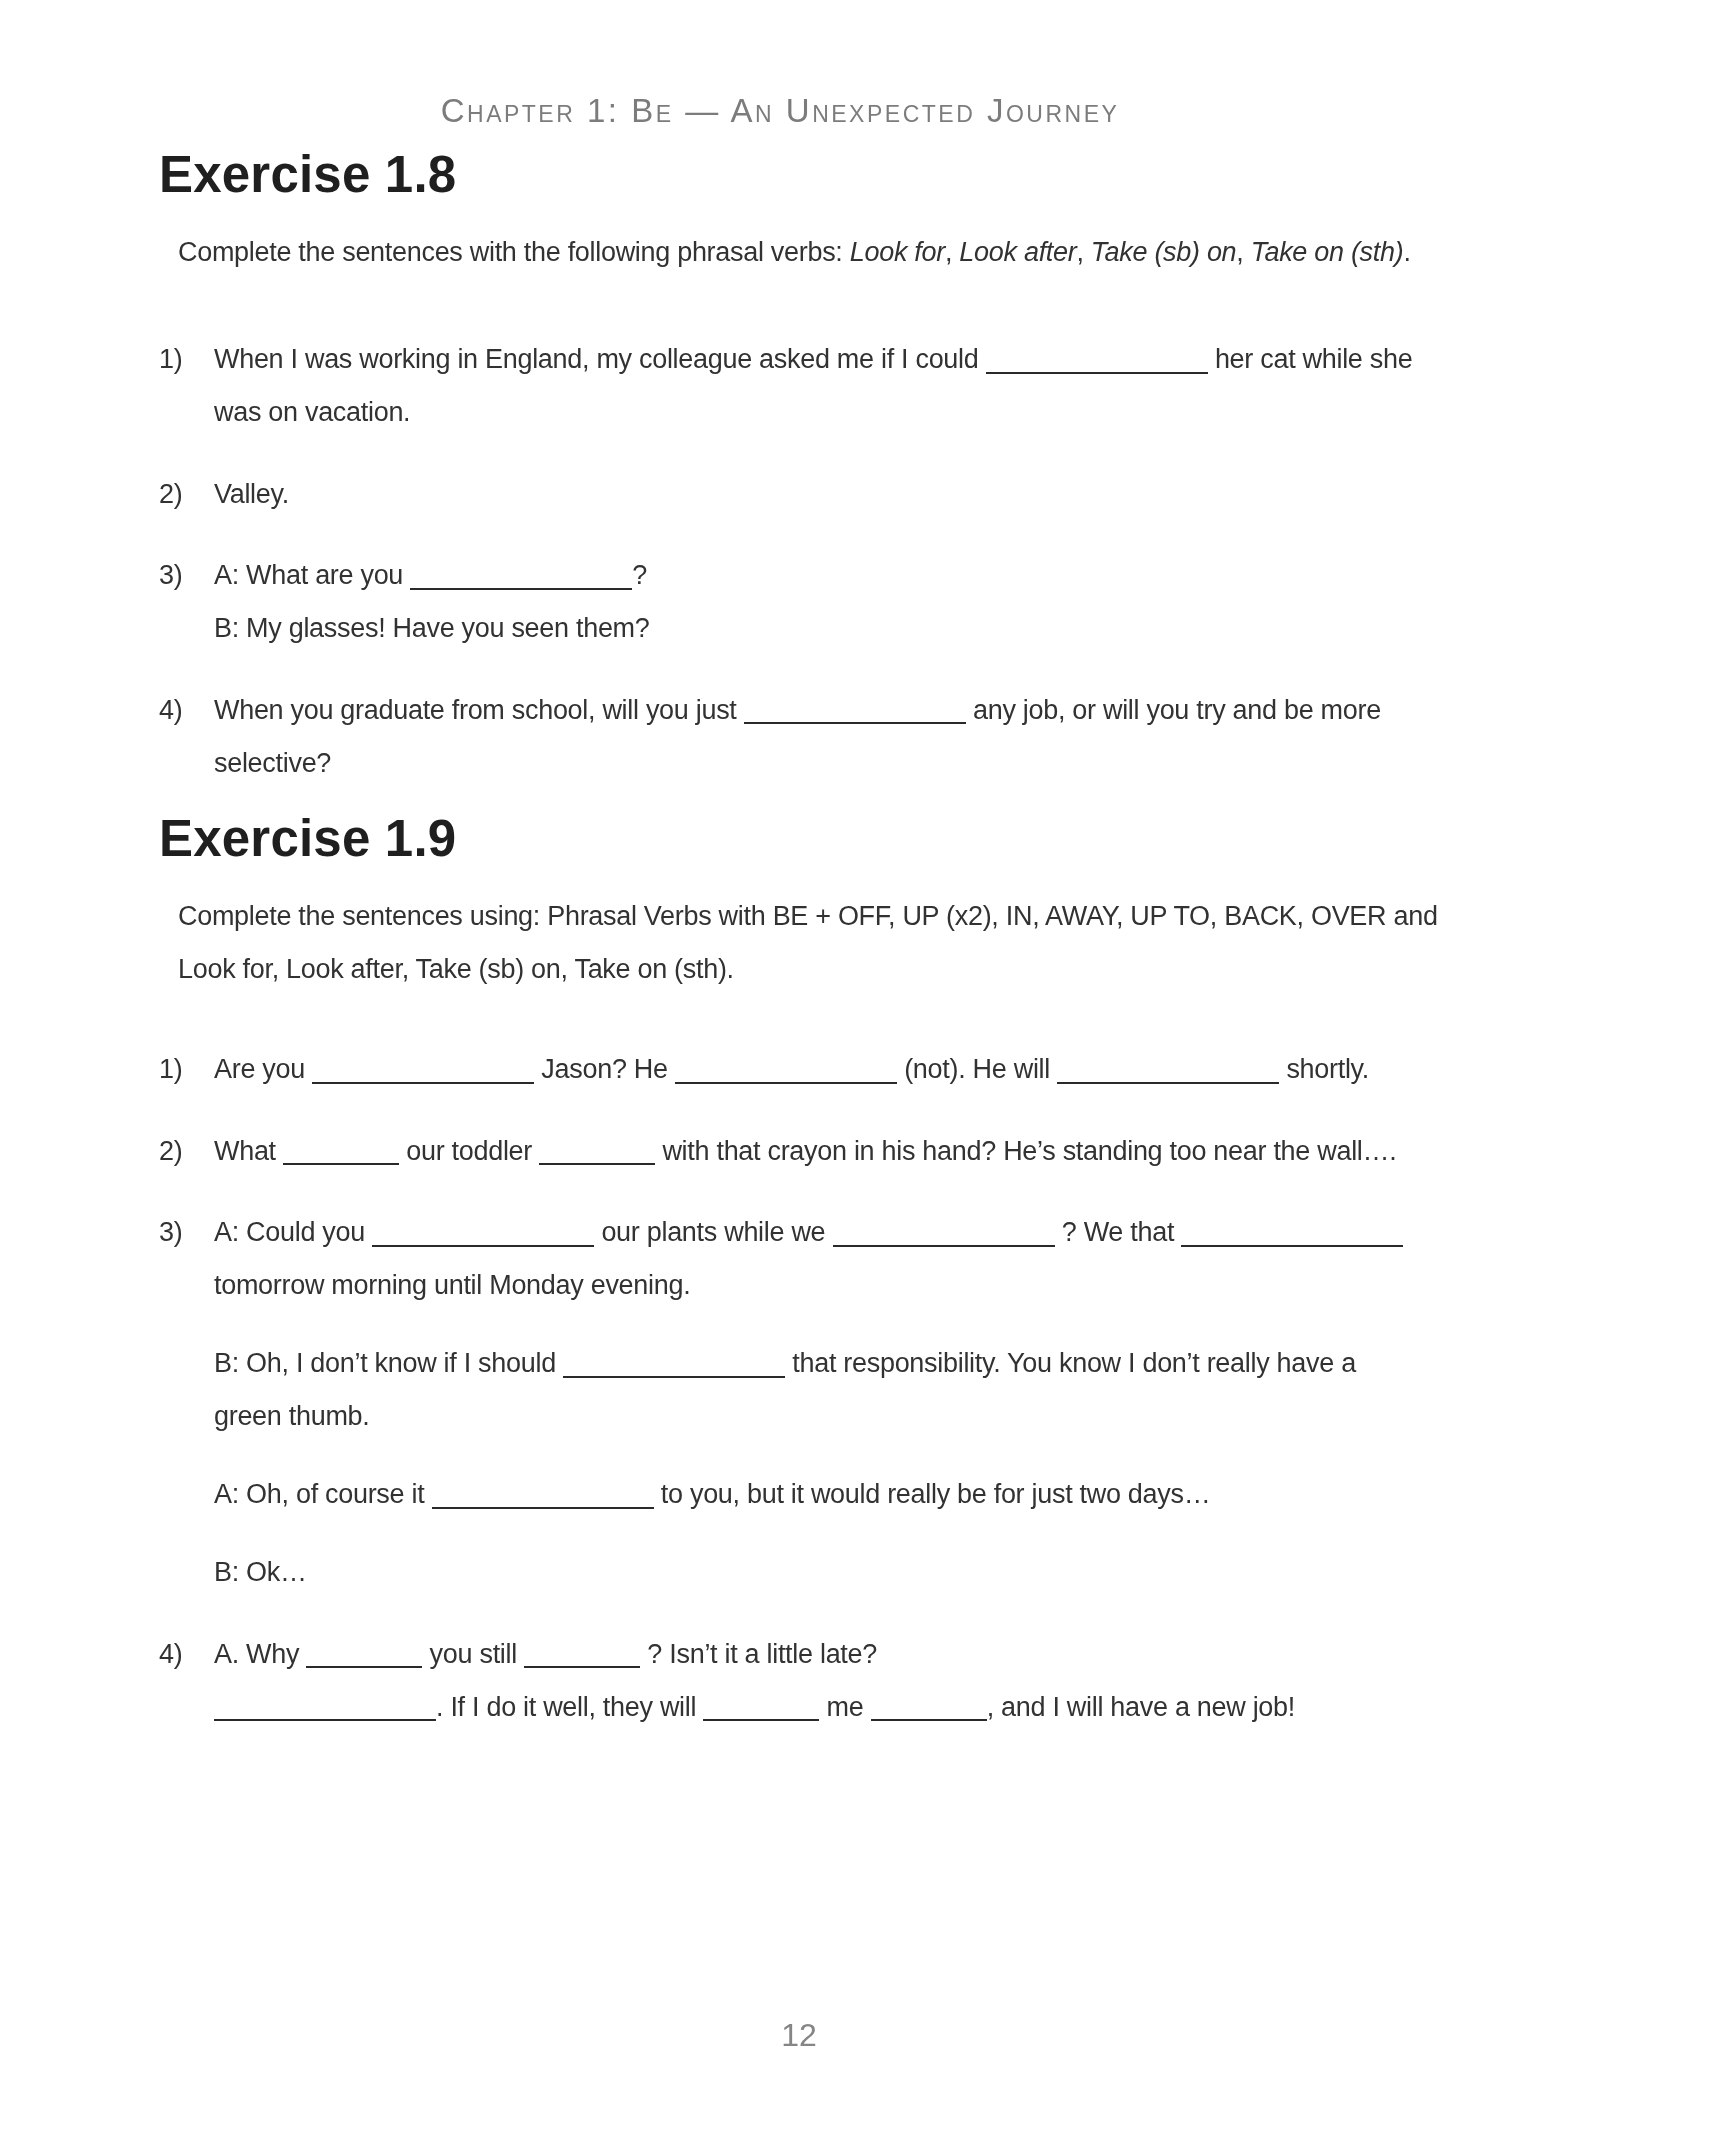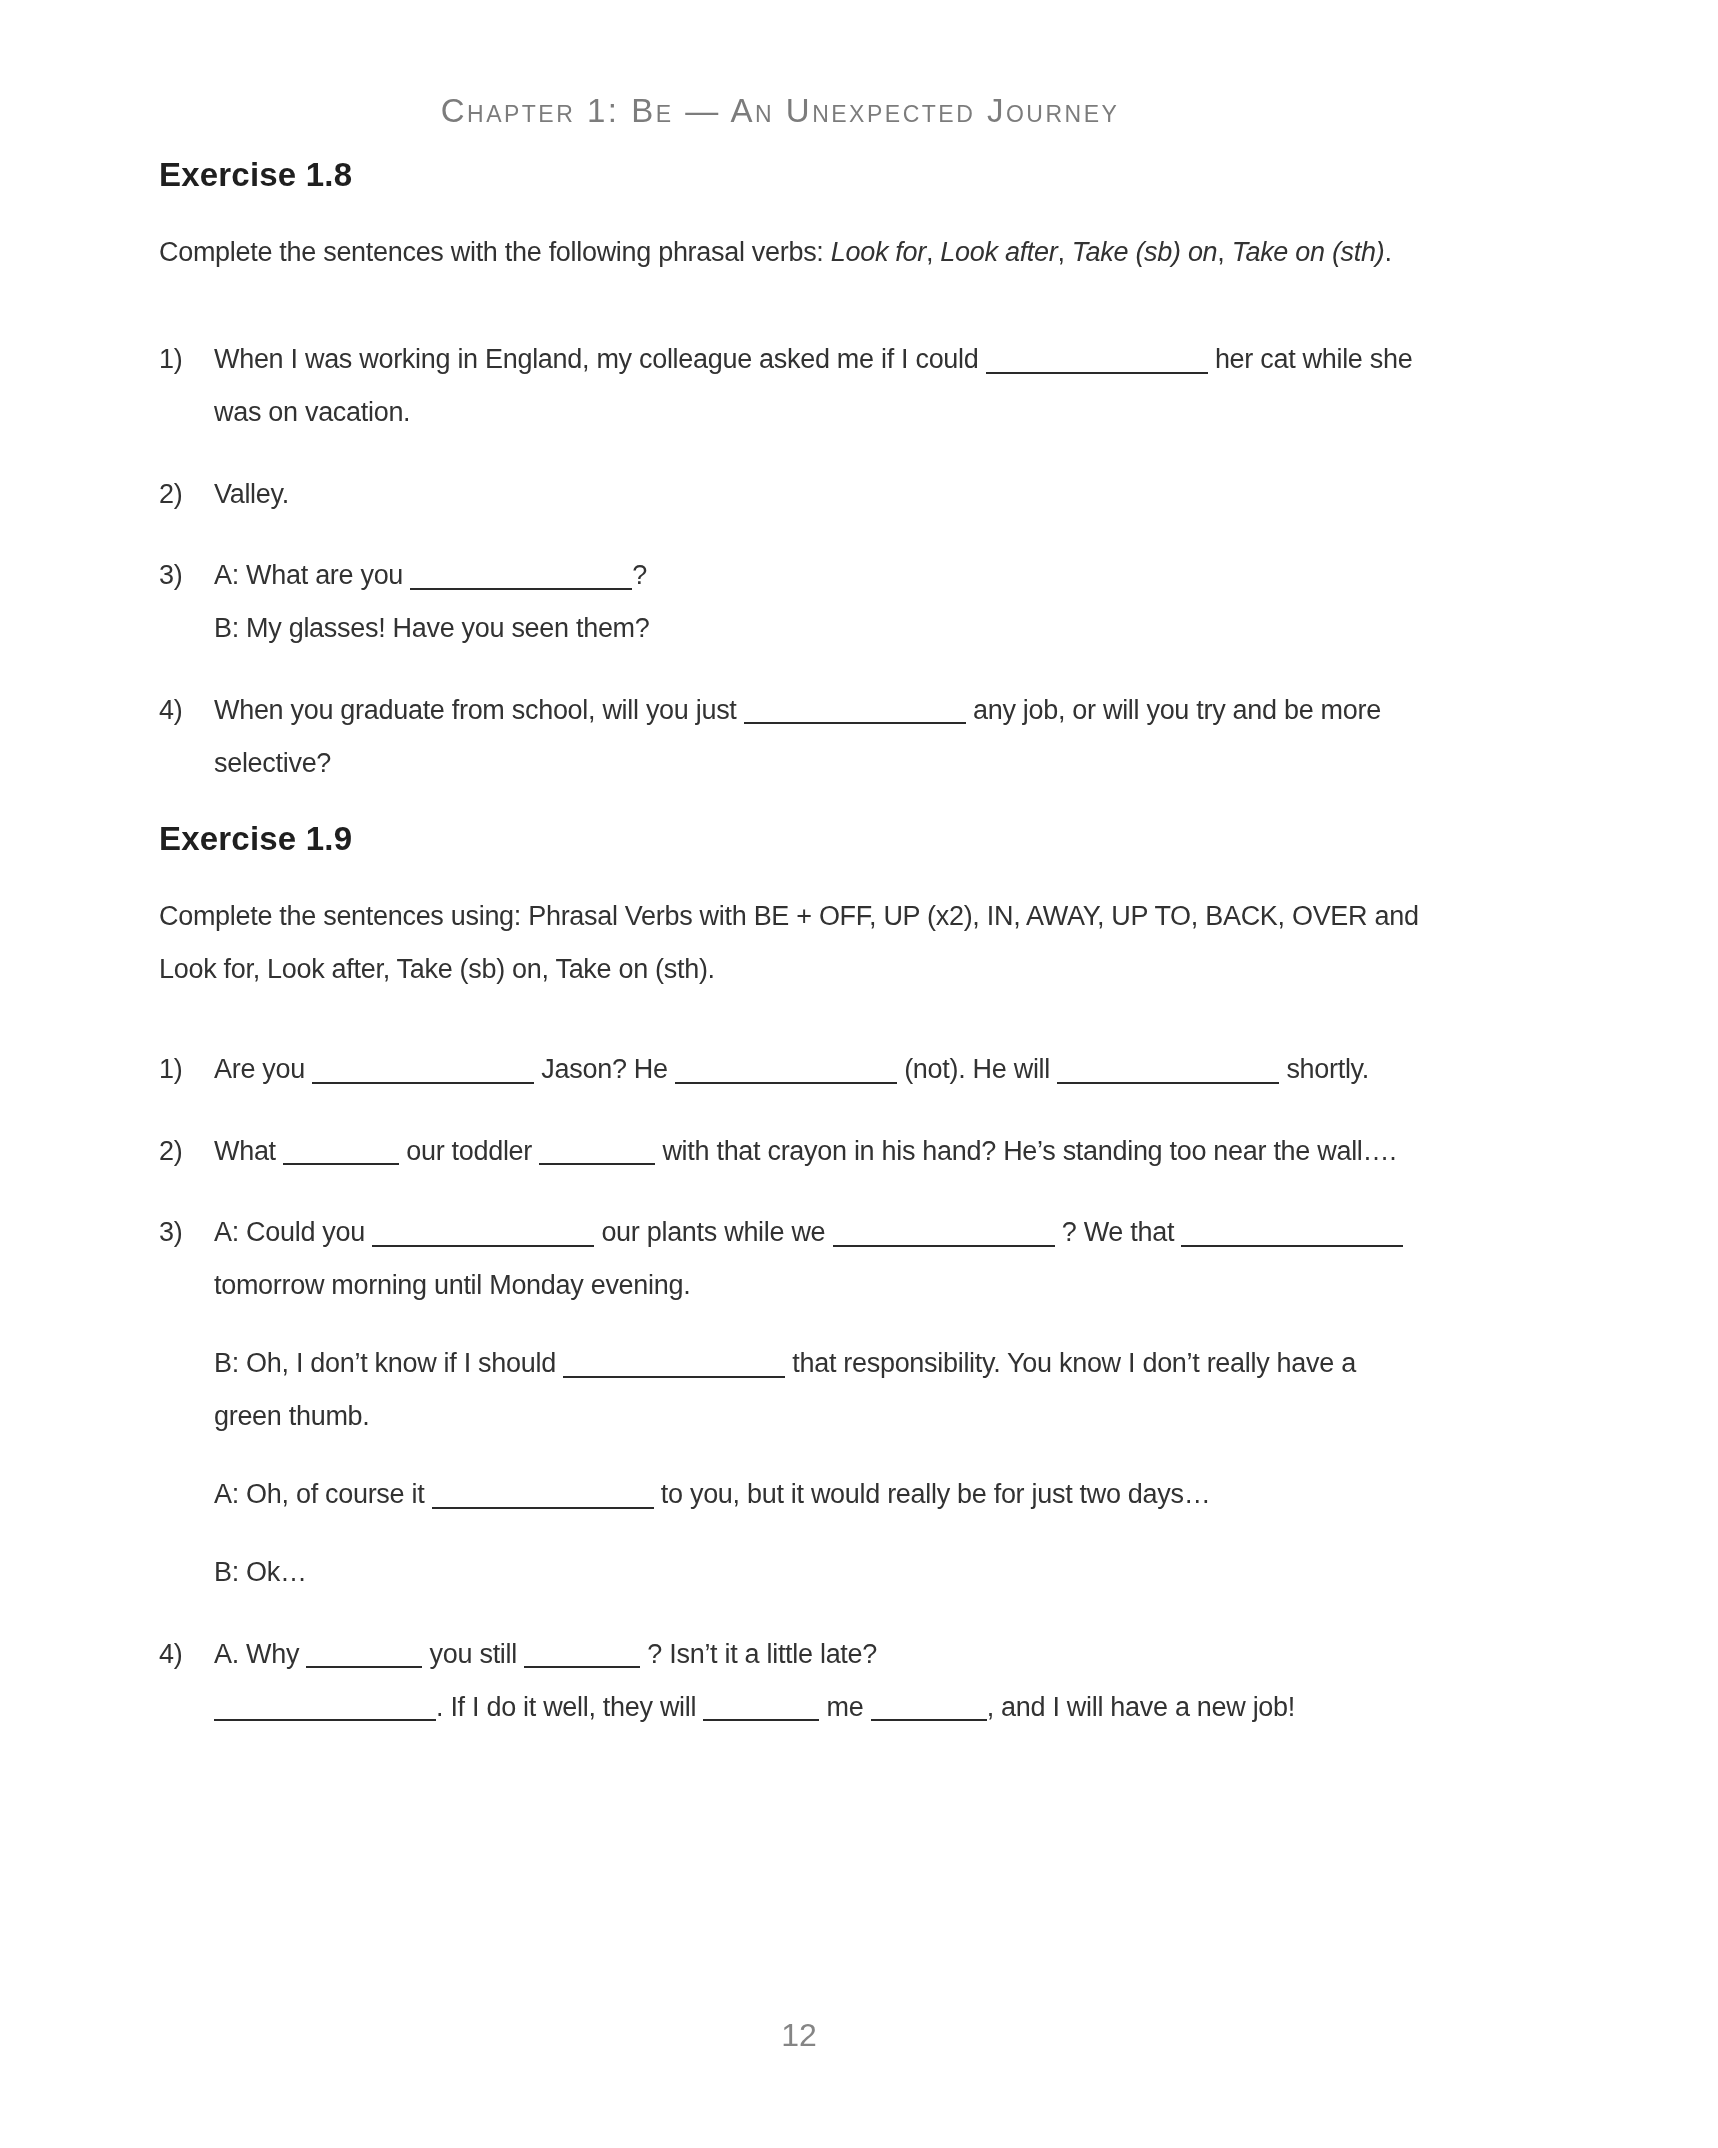--- a/index.html
+++ b/index.html
@@ -25,21 +25,21 @@
   }
   .content {
     position: absolute;
     left: 159px;
     top: 154px;
     width: 1502px;
   }
   .exercise + .exercise { margin-top: 28.5px; }
   .exercise-title {
     margin: 0 0 30px 0;
-    font-size: 33px;
+    font-size: 51px;
     line-height: 42px;
     font-weight: 700;
     letter-spacing: 0.2px;
     color: var(--heading, #1f1f1f);
   }
   .exercise-instruction {
     margin: 0 0 54px 0;
     font-size: 27px;
     line-height: 53px;
     letter-spacing: -0.3px;
@@ -51,21 +51,21 @@
     align-items: flex-start;
     margin: 0 0 28.5px 0;
     font-size: 27px;
     line-height: 53px;
     letter-spacing: -0.3px;
   }
   .item-number { flex: 0 0 55px; }
   .item-lines { flex: 1 1 auto; min-width: 0; }
   .text-line { white-space: nowrap; }
   .text-line--gap { margin-top: 25px; }
-  .exercise-instruction .text-line { white-space: nowrap; }
+  .exercise-instruction .text-line { white-space: nowrap; margin-left: 19px; }
   em { font-style: italic; }
   .blank {
     display: inline-block;
     height: 25px;
     border-bottom: 2.9px solid var(--blank-line, #2a2a2a);
     vertical-align: -5.9px;
   }
   .page-number {
     position: absolute;
     left: 0; right: 0; bottom: 94px;

